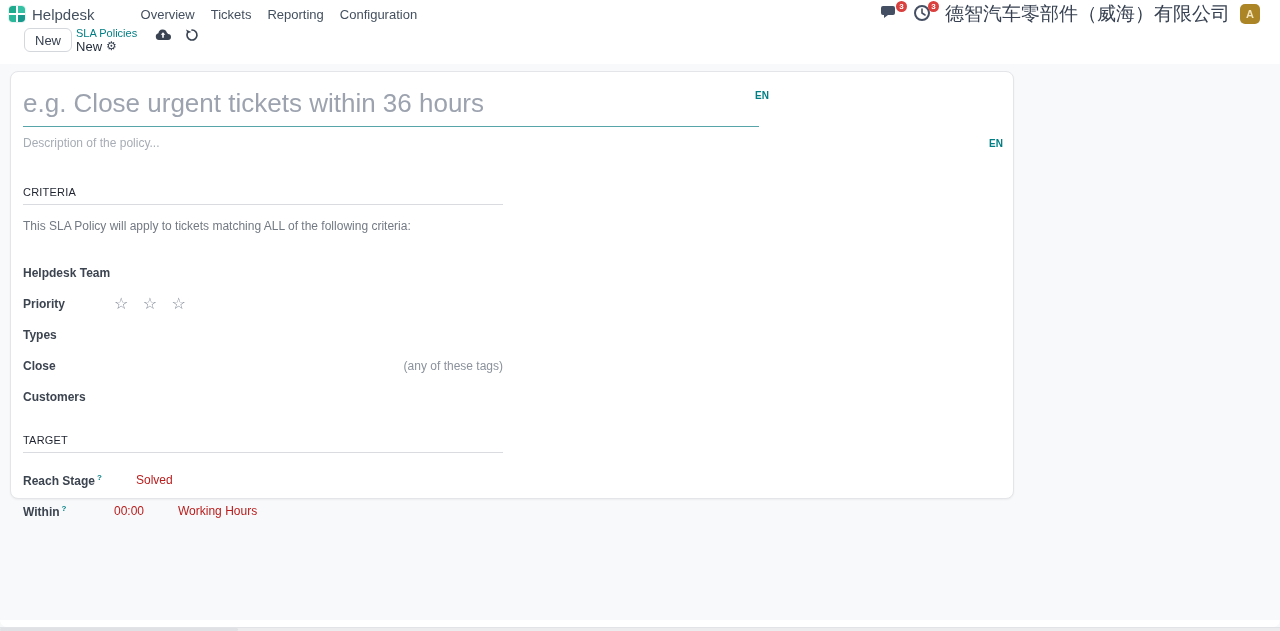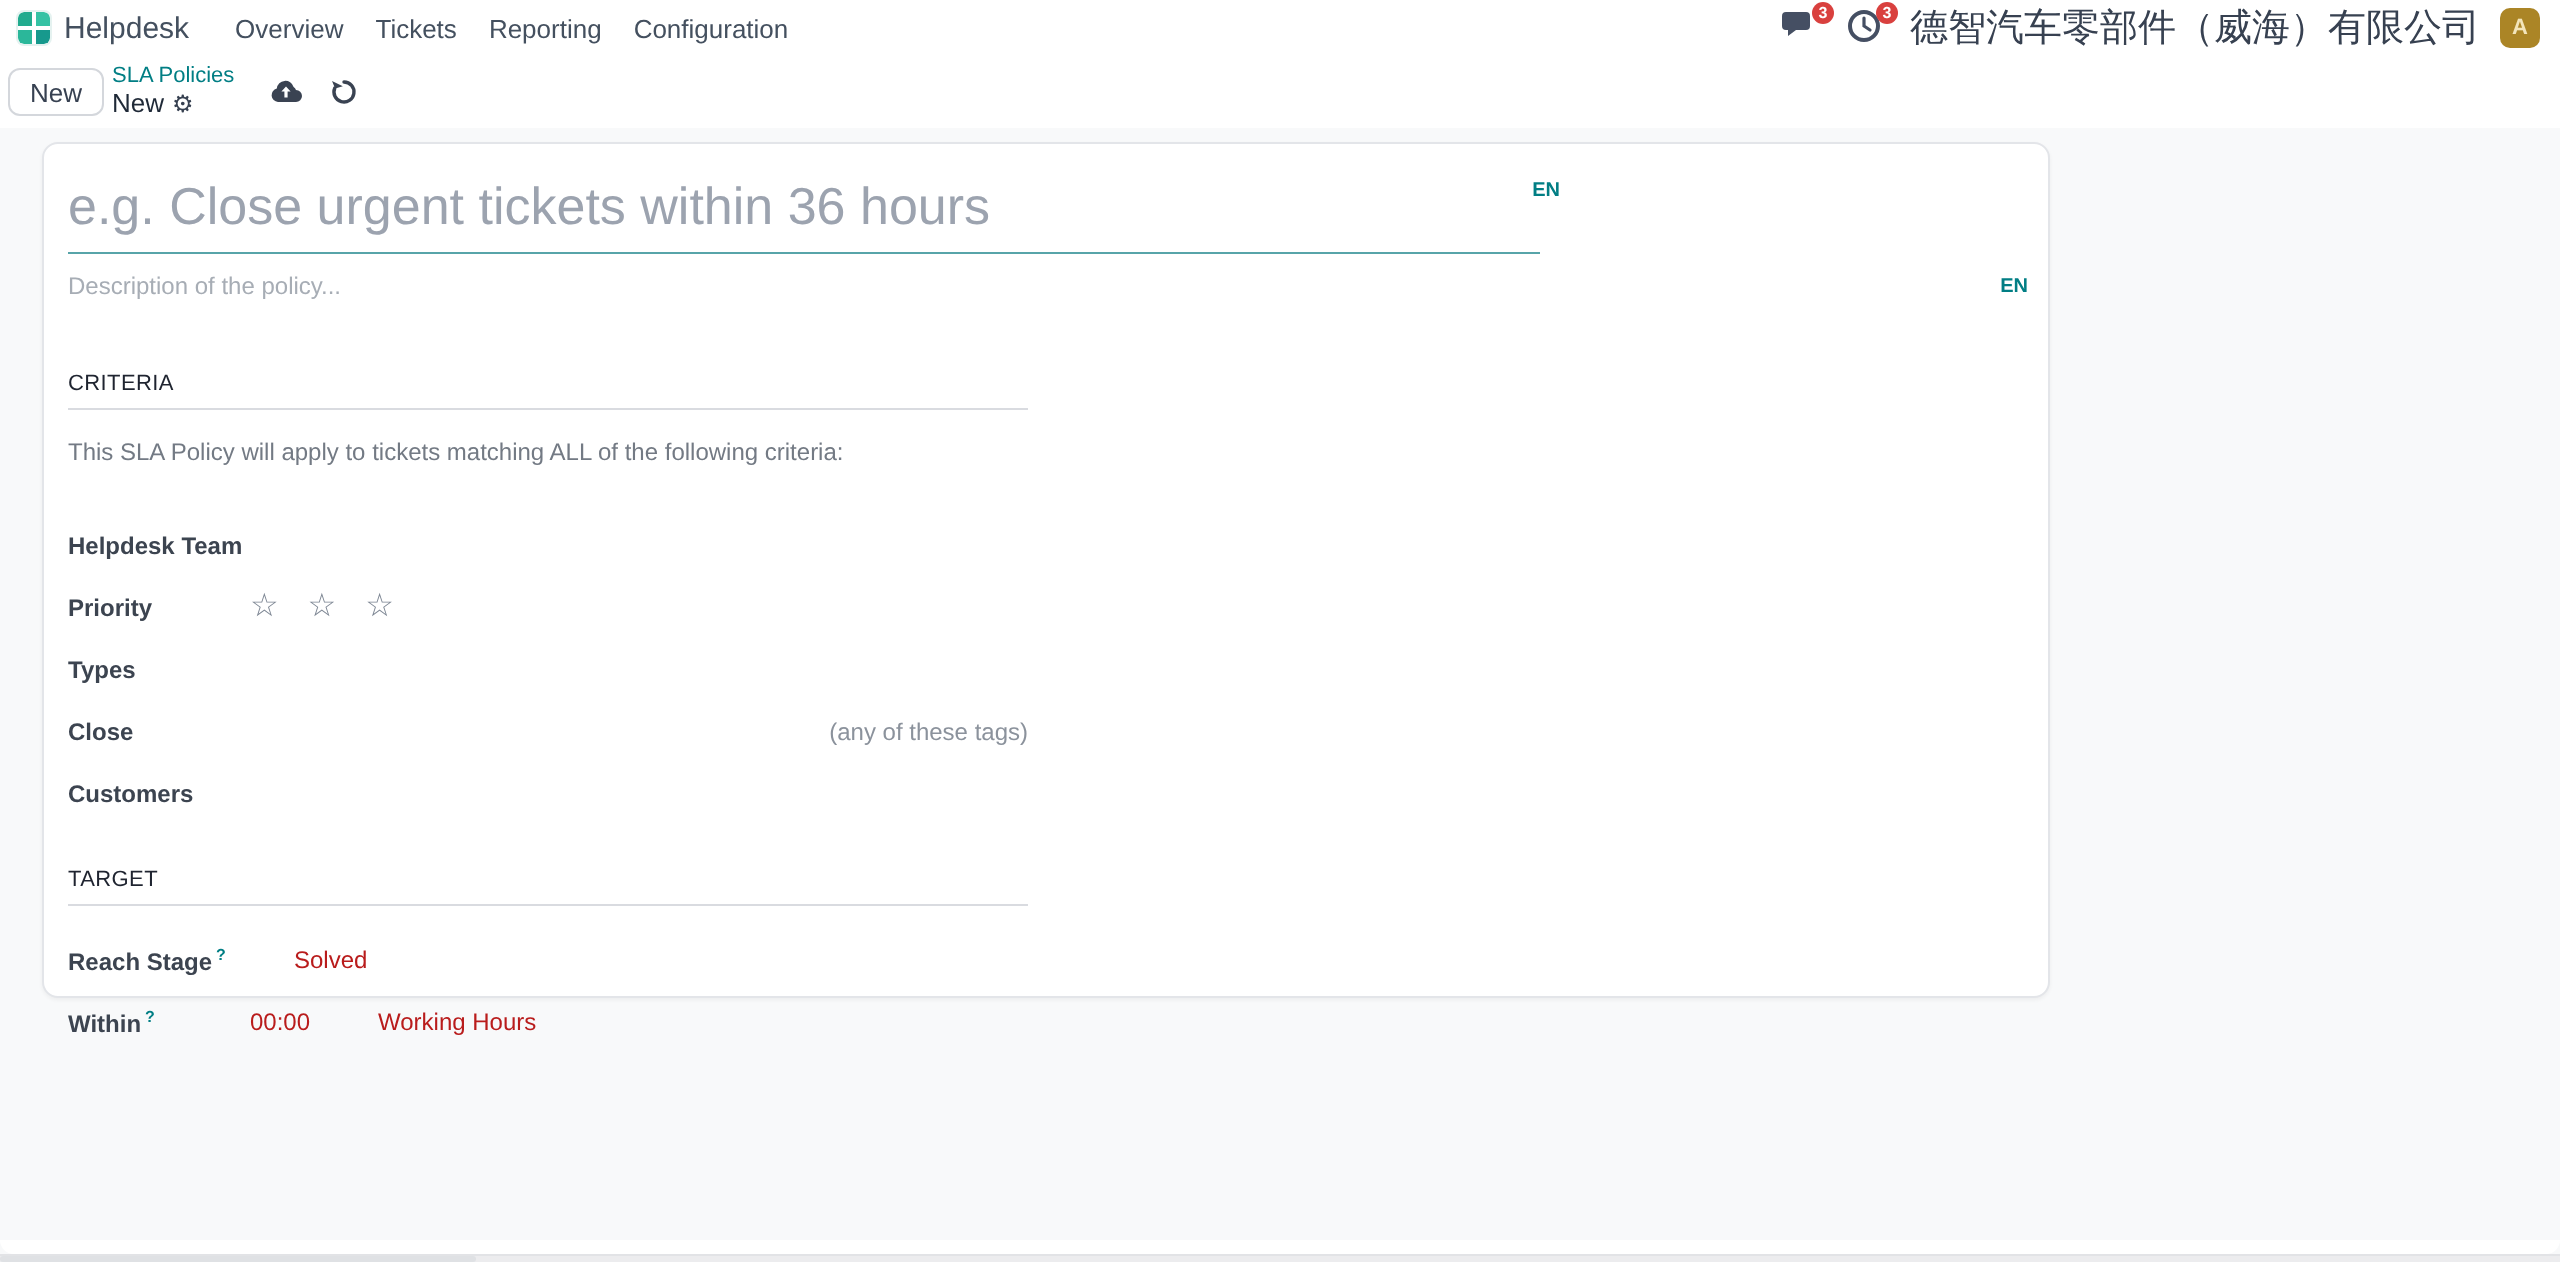--- a/index.html
+++ b/index.html
@@ -8,21 +8,22 @@
     font-family: "Liberation Sans", sans-serif;
     background: #f8f9fa;
     color: #374151;
     position: relative;
   }
 
   
   .navbar {
     height: 28px; background: #ffffff;
     display: flex; align-items: center;
-    padding: 0 10px 0 8px;
+    padding: 0 20px 0 8px;
+    gap: 23px;
   }
   .brand { display: flex; align-items: center; gap: 6px; cursor: pointer; }
   .app-icon { width: 18px; height: 18px; border-radius: 4px; overflow: hidden;
     display: grid; grid-template-columns: 1fr 1fr; grid-template-rows: 1fr 1fr; gap: 2px;
     background: #ffffff; border: 1px solid #e5f2f0; }
   .app-icon span { display: block; }
   .q1 { background: #21ab8e; border-top-left-radius: 3px; }
   .q2 { background: #35c2a4; border-top-right-radius: 3px; }
   .q3 { background: #2bb79a; border-bottom-left-radius: 3px; }
   .q4 { background: #17998d; border-bottom-right-radius: 3px; }
@@ -40,39 +41,39 @@
   .company-name { font-size: 19px; color: #374151; cursor: pointer; }
   .avatar {
     width: 20px; height: 20px; border-radius: 5px;
     background: #ab8526; color: #f3e5bb; font-size: 11px; font-weight: bold;
     display: flex; align-items: center; justify-content: center; cursor: pointer;
   }
 
   
   .control-panel {
     height: 36px; background: #ffffff;
-    display: flex; align-items: center; padding: 0 4px;
+    display: flex; align-items: flex-start; padding: 0 24px;
   }
   .btn-new {
     background: #fff; border: 1px solid #d4d7dc; border-radius: 6px;
     font-size: 13px; color: #374151; padding: 2px 10px; height: 24px;
     cursor: pointer; font-family: inherit;
   }
   .breadcrumb-block { margin-left: 4px; line-height: 1.05; }
   .breadcrumb-parent { font-size: 11px; color: #017e84; cursor: pointer; font-weight: 500; }
   .breadcrumb-current-row { display: flex; align-items: center; gap: 4px; }
   .breadcrumb-current { font-size: 13px; color: #1f2937; }
   .gear-glyph { font-size: 12px; color: #374151; cursor: pointer; line-height: 1; }
   .cp-icons { display: flex; align-items: center; gap: 14px; margin-left: 18px; }
   .cp-icon { cursor: pointer; display: flex; align-items: center; }
 
   
   .content { position: absolute; top: 64px; left: 0; right: 0; bottom: 11px; background: #f8f9fa; }
   .sheet {
-    position: absolute; top: 7px; left: 21px; width: 1004px; height: 428px;
+    position: absolute; top: 7px; left: 10px; width: 1004px; height: 428px;
     background: #ffffff; border: 1px solid #e3e5e9; border-radius: 8px;
     box-shadow: 0 1px 2px rgba(0,0,0,0.05);
     padding: 14px 22px 0 12px;
   }
 
   .title-wrap { position: relative; width: 746px; margin-top: 2px; }
   .title-input {
     width: 736px; border: none; border-bottom: 1px solid #57a4a9; outline: none;
     font-family: inherit; font-size: 26px; color: #111827;
     padding: 0 0 7px 0; background: transparent;

